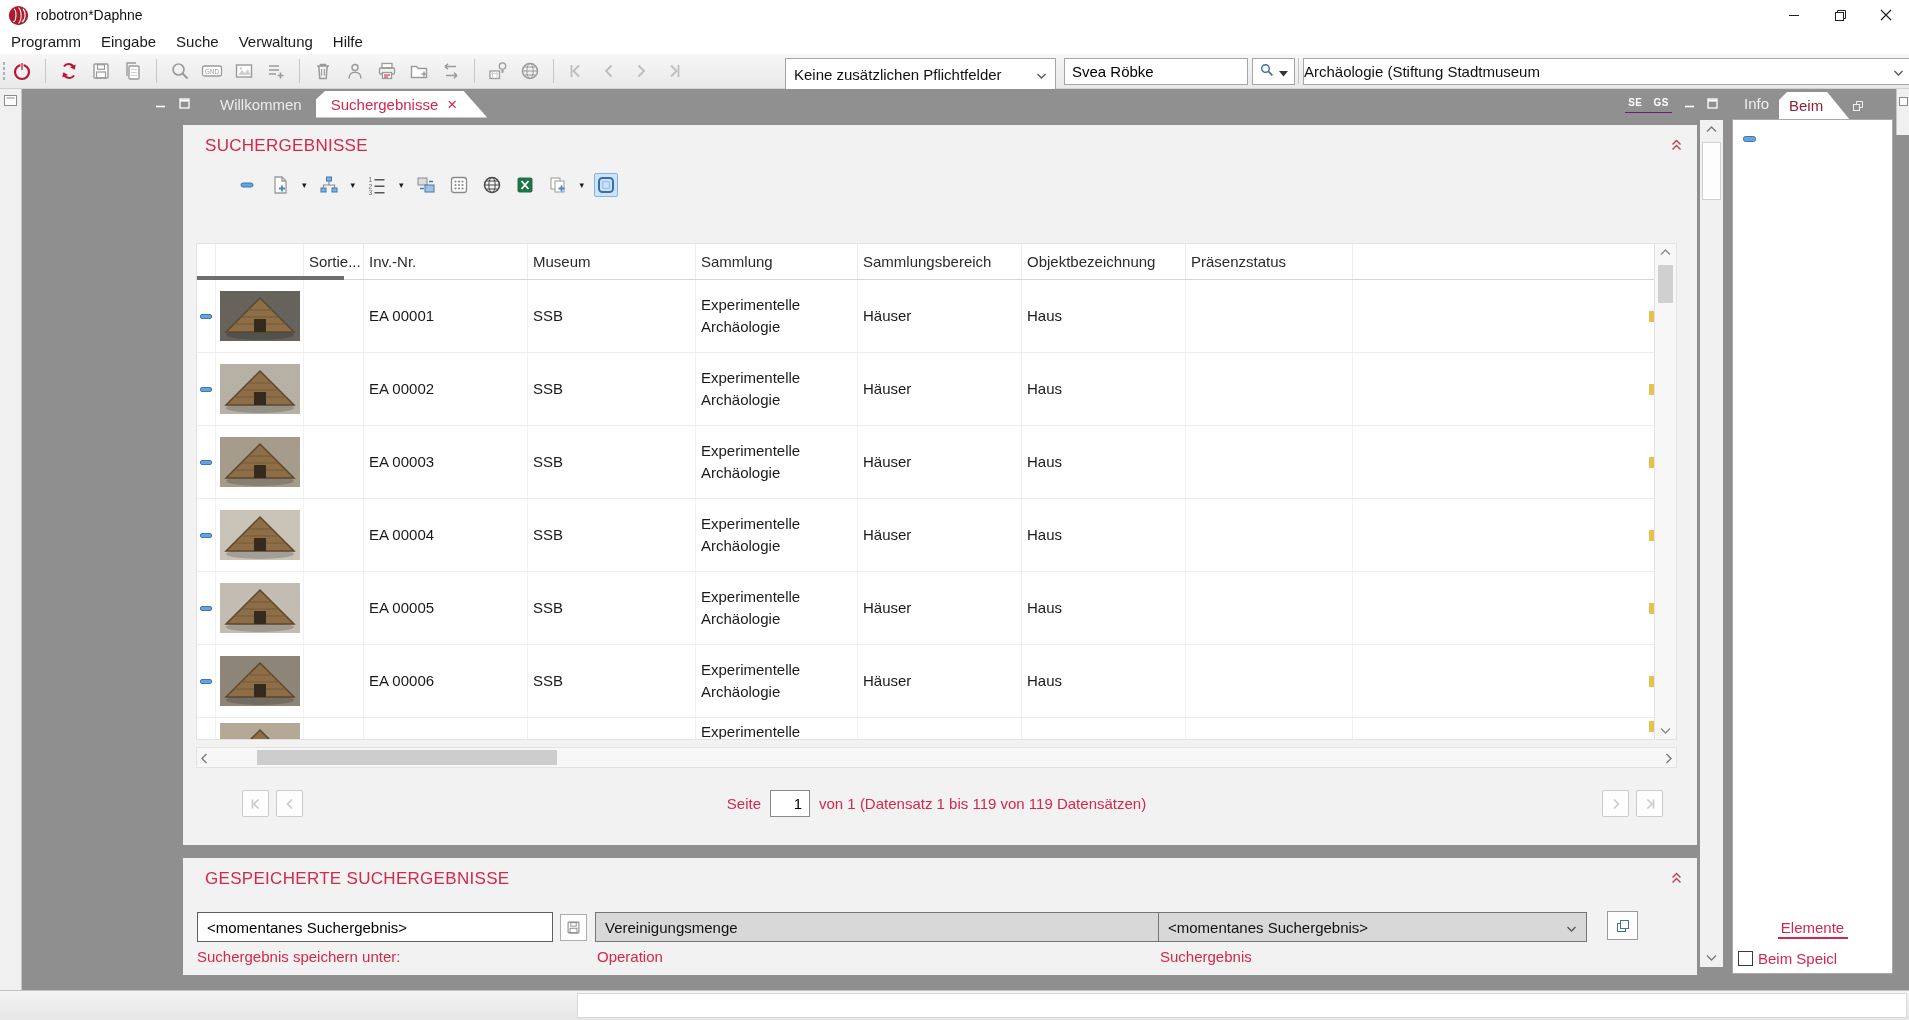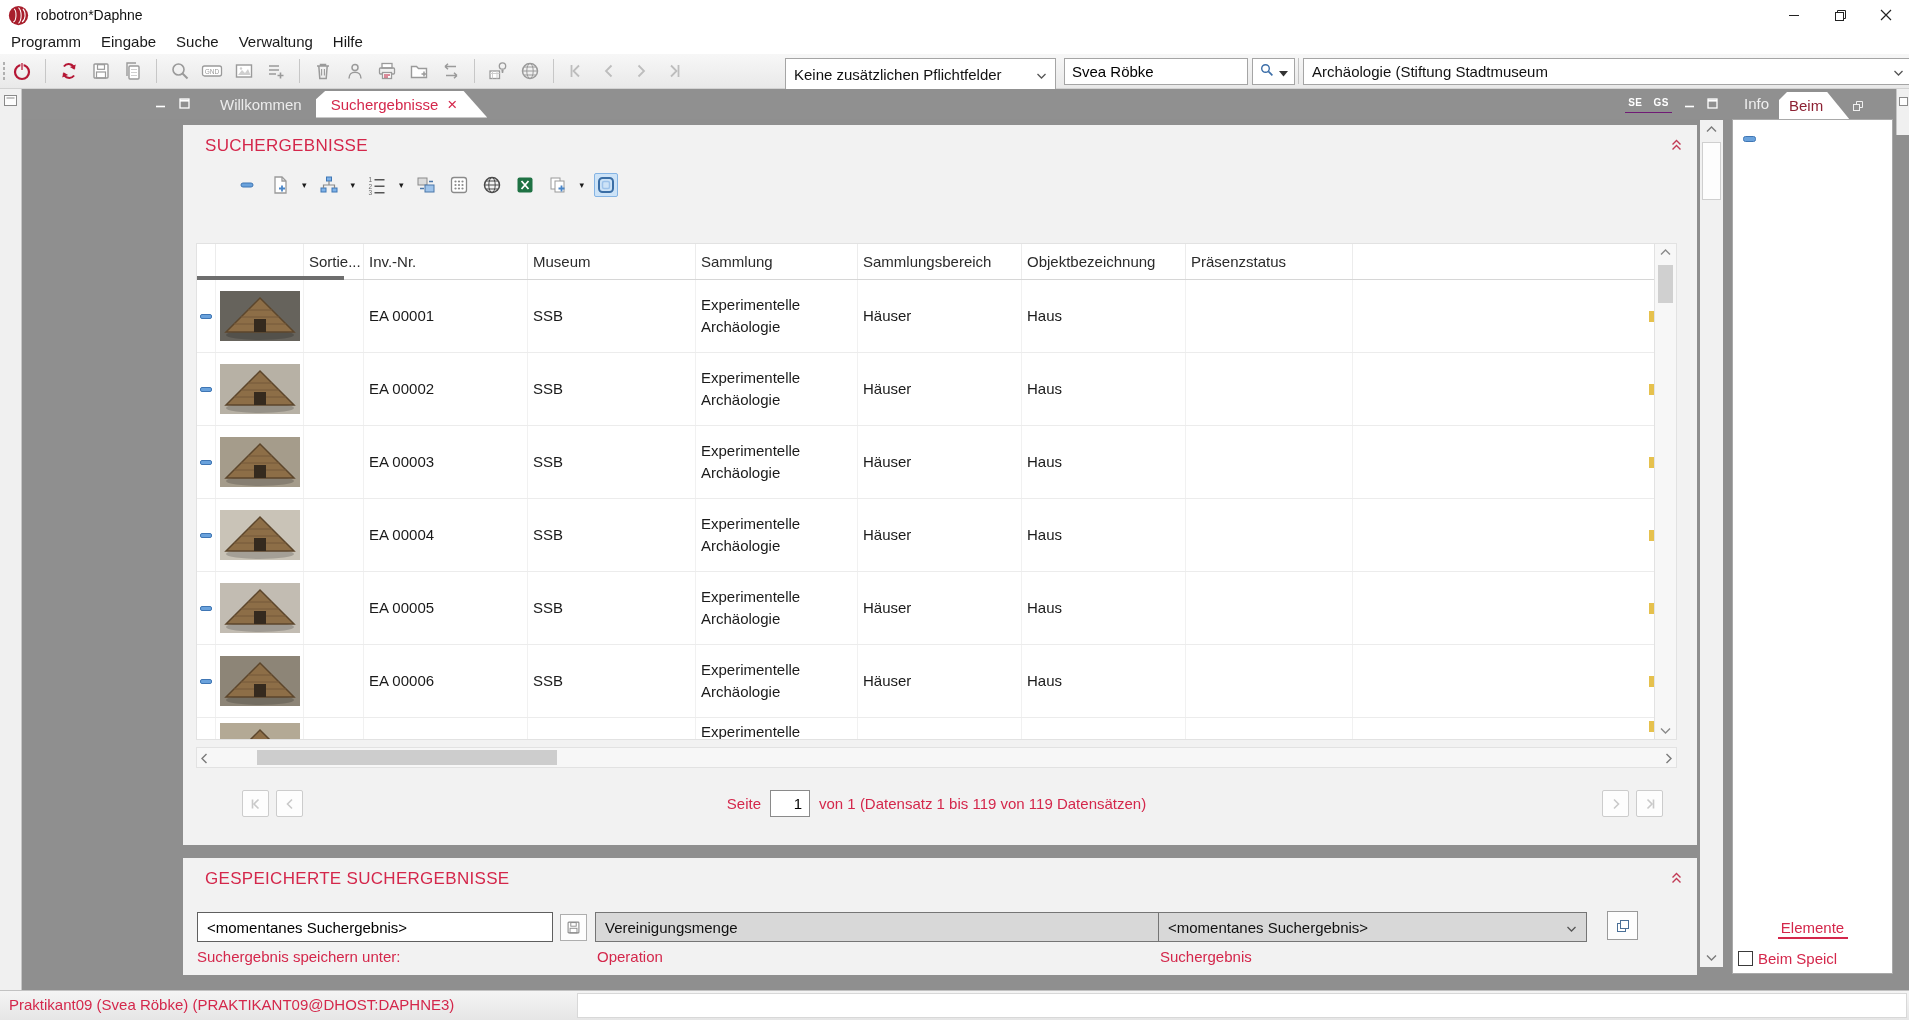--- a/index.html
+++ b/index.html
@@ -19,21 +19,21 @@
   .tb-grip{position:absolute;left:2px;top:7px;width:4px;height:21px;background-image:radial-gradient(#b0b0b0 1px,transparent 1.3px);background-size:4px 5px;}
   #main-toolbar-icons{position:absolute;left:9px;top:0;height:34px;display:flex;align-items:center;gap:6px;}
   .tb-btn{width:26px;height:26px;display:flex;align-items:center;justify-content:center;}
   .tb-sep{width:1px;height:24px;background:#c7c7c7;margin:0 4px;}
   .tb-field{position:absolute;top:4px;height:27px;background:#fff;border:1px solid #a5a5a5;box-sizing:border-box;font-size:15px;color:#111;display:flex;align-items:center;}
   #pflicht-dd{left:785px;width:271px;padding:15px 8px;justify-content:space-between;text-align:right;}
   #user-box{left:1064px;width:184px;}
   #user-box input{border:none;outline:none;width:100%;font:15px "Liberation Sans",sans-serif;padding:0 7px;background:transparent;}
   #search-btn{left:1252px;width:43px;justify-content:center;gap:5px;}
   .toolbar-vsep{position:absolute;left:1298px;top:4px;bottom:4px;width:1px;background:#c3c3c3;}
-  #context-dd{left:1303px;right:0;border-right:none;padding:0 5px 0 8px;justify-content:space-between;overflow:hidden;white-space:nowrap;}
+  #context-dd{left:1303px;right:0;border-right:none;padding:0 5px 0 0;justify-content:space-between;overflow:hidden;white-space:nowrap;}
   
   .workspace{position:absolute;top:89px;left:0;width:1909px;height:901px;background:#8f8f8f;}
   .left-strip{position:absolute;left:0;top:0;width:22px;height:100%;background:#f0f0f0;border-right:1px solid #c6c6c6;box-sizing:border-box;}
   .strip-grip{margin:6px auto 5px;width:13px;height:4px;background-image:radial-gradient(#949494 1px,transparent 1.2px);background-size:4px 4px;}
   .strip-icon{display:block;margin:3px auto;width:13px;}
   
   .tabstrip{position:absolute;left:22px;top:0;width:1708px;height:30px;background:#909090;}
   .ts-minmax{position:absolute;left:133px;top:0;height:30px;display:flex;align-items:center;gap:13px;}
   #tabs{position:absolute;left:184px;top:0;height:30px;display:flex;align-items:center;}
   .tab{height:30px;display:flex;align-items:center;padding:0 14px;font-size:15px;color:#ececec;white-space:nowrap;}
@@ -779,16 +779,15 @@
         <span class="rp-elemente">Elemente</span>
         <div class="rp-check-row">
           <span class="cbx"></span>
           <span class="rp-check-label">Beim Speicl</span>
         </div>
       </div>
     </div>
   </div>
 
   <div class="statusbar">
-    <span class="status-text">Praktikant09 (Svea Röbke) (PRAKTIKANT09@DHOST:DAPHNE3)</span>
     <span class="status-white"></span>
   </div>
 </div>
 
 </body></html>

